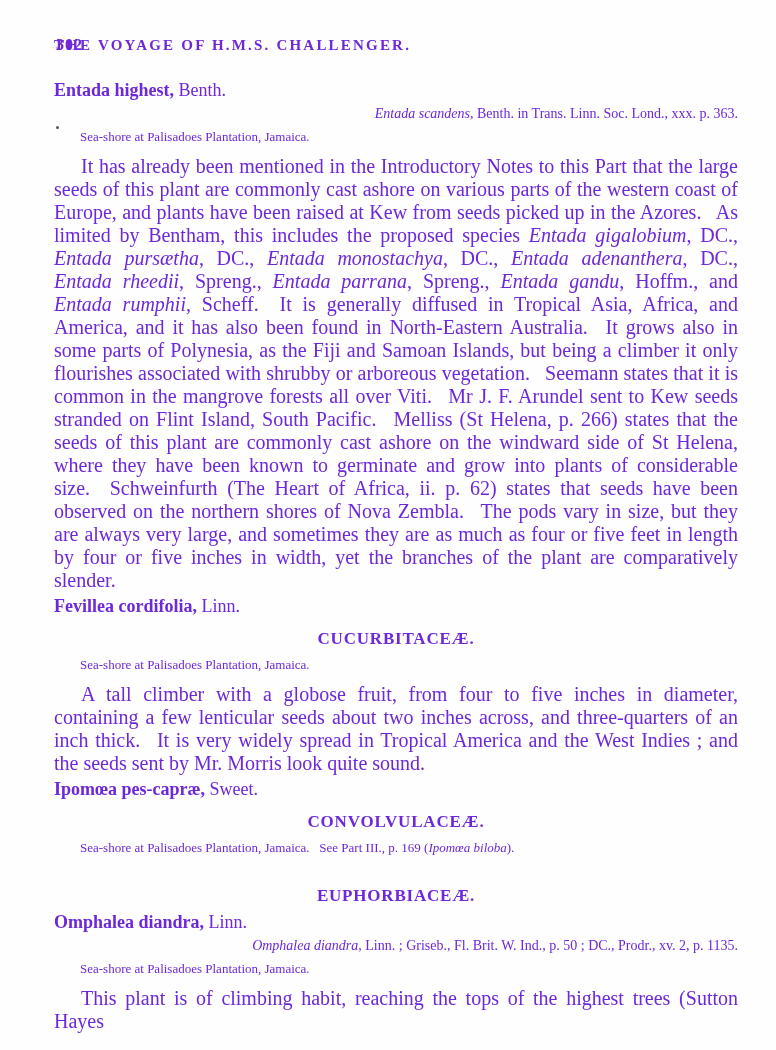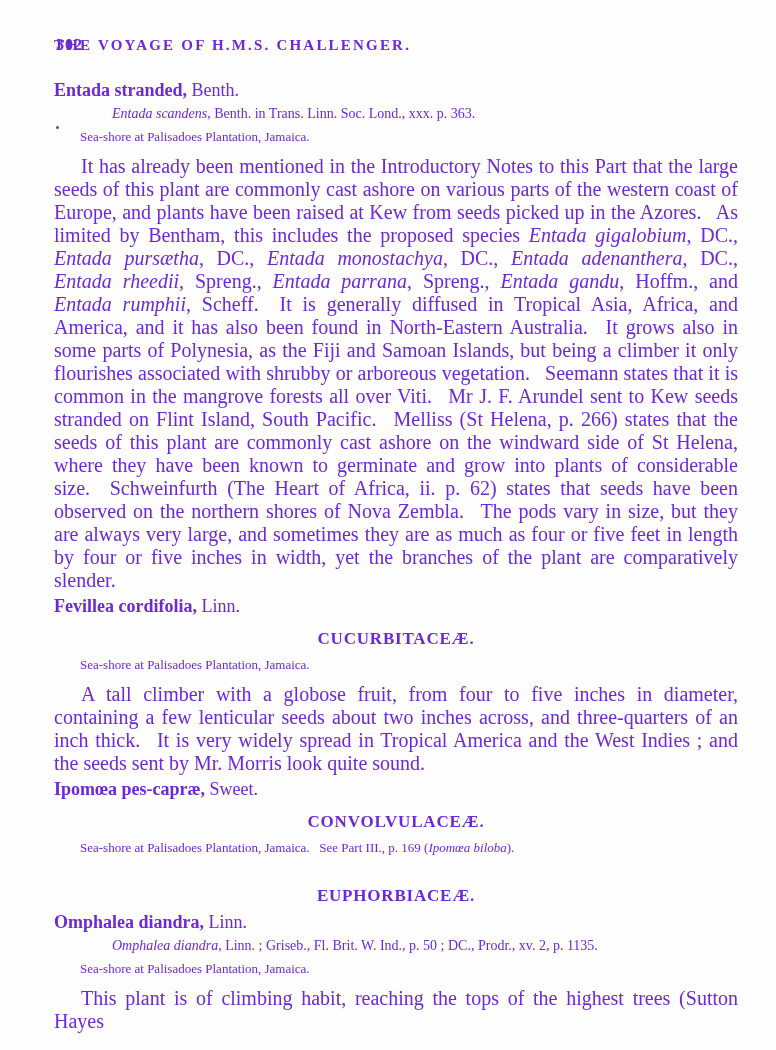--- a/index.html
+++ b/index.html
@@ -8,39 +8,39 @@
     background:#fefefe;color:#6d28d9;
     font-family:"Liberation Serif", "DejaVu Serif", serif;
     padding:36px 38px 0 54px;
   }
   .page-header{position:relative;height:22px;margin-bottom:20px;}
   .page-number{position:absolute;left:2px;top:0;font-size:16px;font-weight:bold;letter-spacing:1px;}
   .running-title{position:absolute;left:0;right:9px;top:1px;text-align:left;font-size:15px;font-weight:bold;letter-spacing:2.2px;white-space:nowrap;}
   .blk{margin:0;}
   .species-heading{font-size:18px;line-height:25px;margin-top:2px;}
   .species-heading .bd{font-weight:bold;}
-  .species-citation{font-size:14px;line-height:20px;padding-left:58px;margin-top:1px;}
+  .species-citation{font-size:14px;line-height:20px;padding-left:58px;margin-top:1px;text-align:right;}
   .habitat{font-size:13px;line-height:23px;text-indent:26px;margin-top:1px;}
   .paragraph{font-size:20px;line-height:23px;text-align:justify;text-indent:27px;margin-top:7px;font-family:Liberation Serif, serif;}
   .paragraph.cont{text-align-last:justify;}
   .family-heading{text-align:center;font-size:17px;font-weight:bold;letter-spacing:0.8px;line-height:22px;margin-top:9px;margin-bottom:3px;}
   .gap-large{margin-top:26px;}
   .it{font-style:italic;}
   .scan-speck{position:absolute;left:56px;top:126px;width:3px;height:3px;border-radius:50%;background:#555;}
 </style>
 </head>
 <body>
 
 <div class="page">
   <div class="page-header">
     <span class="page-number">302</span>
     <span class="running-title">THE VOYAGE OF H.M.S. CHALLENGER.</span>
   </div>
   <div class="content">
-      <p class="blk species-heading"><span class="bd">Entada stranded,</span><span> Benth.</span></p>
+      <p class="blk species-heading"><span class="bd">Entada highest,</span><span> Benth.</span></p>
       <p class="blk species-citation"><span class="it">Entada scandens</span><span>, Benth. in Trans. Linn. Soc. Lond., xxx. p. 363.</span></p>
       <p class="blk habitat"><span>Sea-shore at Palisadoes Plantation, Jamaica.</span></p>
       <p class="blk paragraph"><span>It has already been mentioned in the Introductory Notes to this Part that the large seeds of this plant are commonly cast ashore on various parts of the western coast of Europe, and plants have been raised at Kew from seeds picked up in the Azores.  As limited by Bentham, this includes the proposed species </span><span class="it">Entada gigalobium</span><span>, DC., </span><span class="it">Entada pursætha</span><span>, DC., </span><span class="it">Entada monostachya</span><span>, DC., </span><span class="it">Entada adenanthera</span><span>, DC., </span><span class="it">Entada rheedii</span><span>, Spreng., </span><span class="it">Entada parrana</span><span>, Spreng., </span><span class="it">Entada gandu</span><span>, Hoffm., and </span><span class="it">Entada rumphii</span><span>, Scheff.  It is generally diffused in Tropical Asia, Africa, and America, and it has also been found in North-Eastern Australia.  It grows also in some parts of Polynesia, as the Fiji and Samoan Islands, but being a climber it only flourishes associated with shrubby or arboreous vegetation.  Seemann states that it is common in the mangrove forests all over Viti.  Mr J. F. Arundel sent to Kew seeds stranded on Flint Island, South Pacific.  Melliss (St Helena, p. 266) states that the seeds of this plant are commonly cast ashore on the windward side of St Helena, where they have been known to germinate and grow into plants of considerable size.  Schweinfurth (The Heart of Africa, ii. p. 62) states that seeds have been observed on the northern shores of Nova Zembla.  The pods vary in size, but they are always very large, and sometimes they are as much as four or five feet in length by four or five inches in width, yet the branches of the plant are comparatively slender.</span></p>
       <p class="blk species-heading"><span class="bd">Fevillea cordifolia,</span><span> Linn.</span></p>
       <p class="blk family-heading"><span>CUCURBITACEÆ.</span></p>
       <p class="blk habitat"><span>Sea-shore at Palisadoes Plantation, Jamaica.</span></p>
       <p class="blk paragraph"><span>A tall climber with a globose fruit, from four to five inches in diameter, containing a few lenticular seeds about two inches across, and three-quarters of an inch thick.  It is very widely spread in Tropical America and the West Indies ; and the seeds sent by Mr. Morris look quite sound.</span></p>
       <p class="blk species-heading"><span class="bd">Ipomœa pes-capræ,</span><span> Sweet.</span></p>
       <p class="blk family-heading"><span>CONVOLVULACEÆ.</span></p>
       <p class="blk habitat"><span>Sea-shore at Palisadoes Plantation, Jamaica.  See Part III., p. 169 (</span><span class="it">Ipomœa biloba</span><span>).</span></p>

